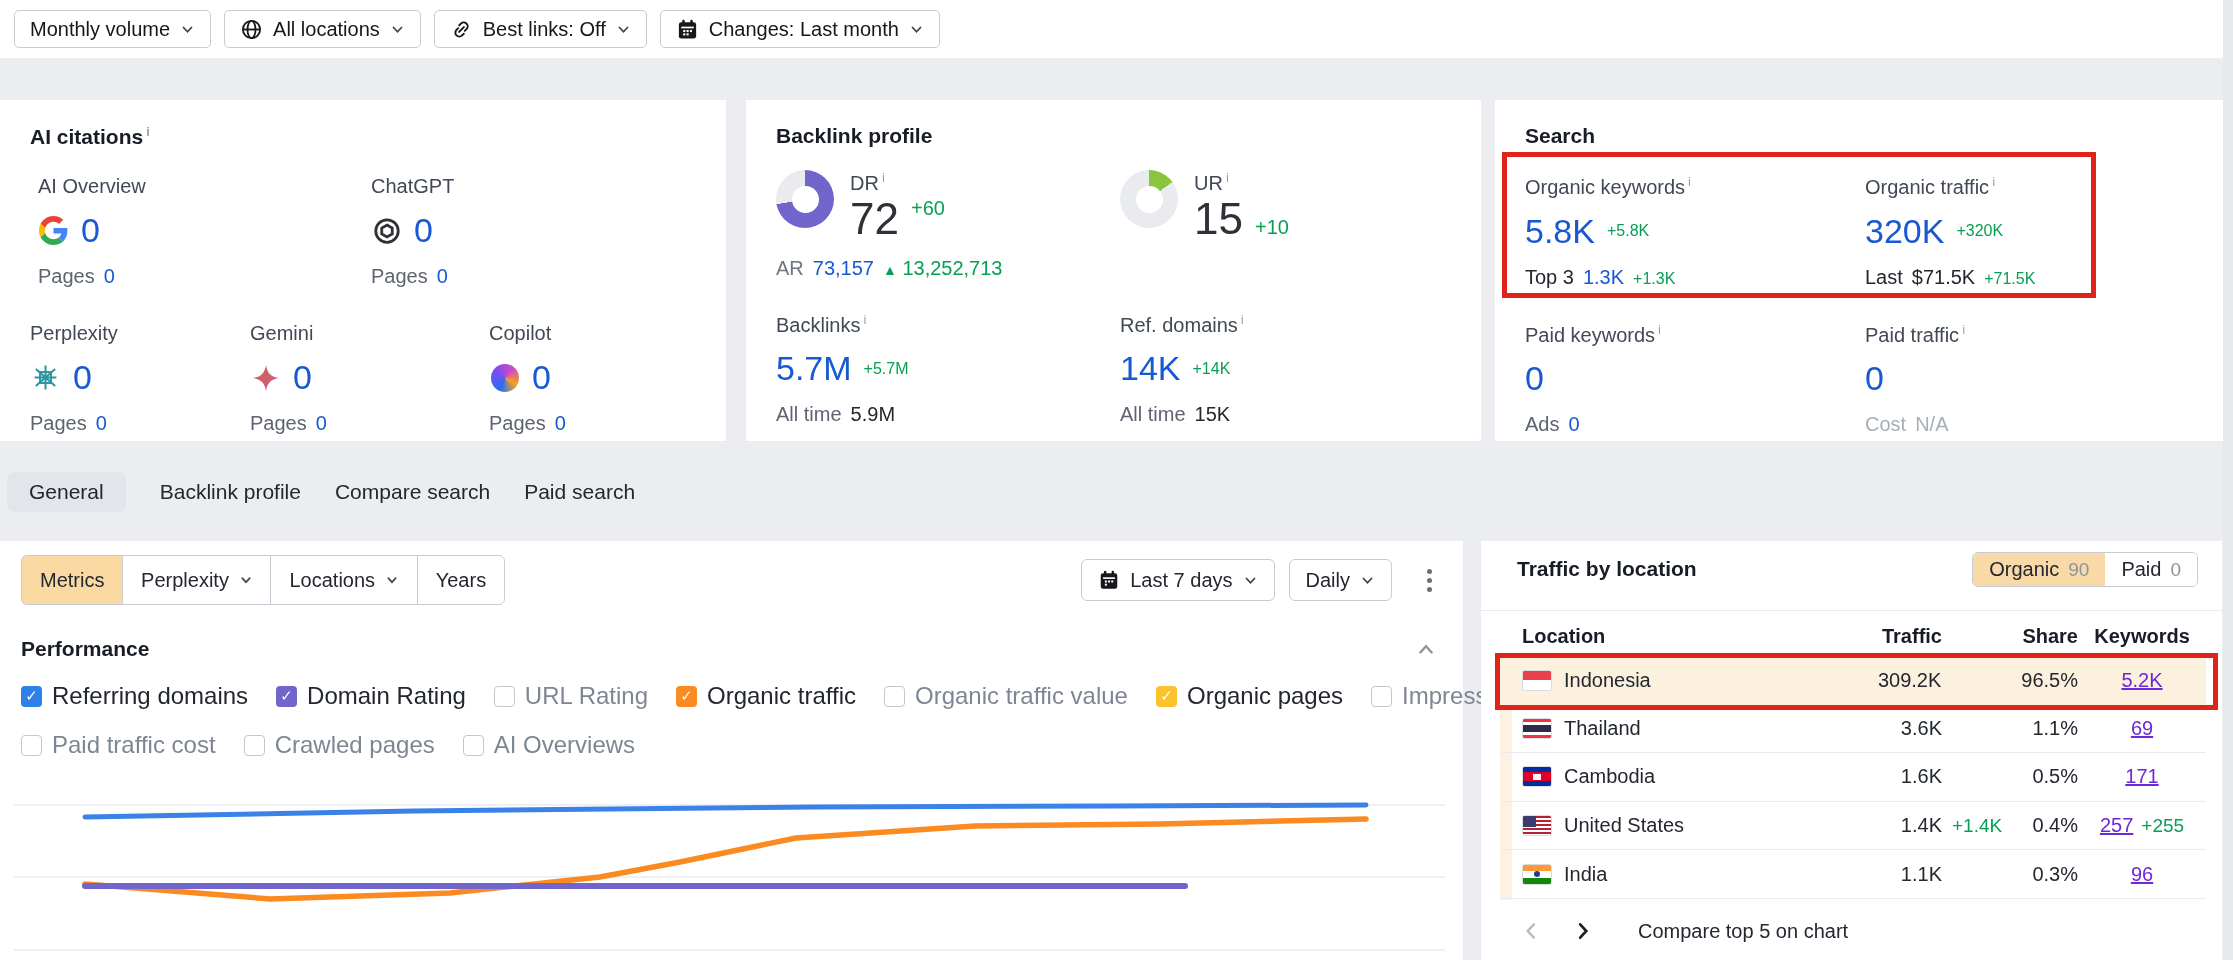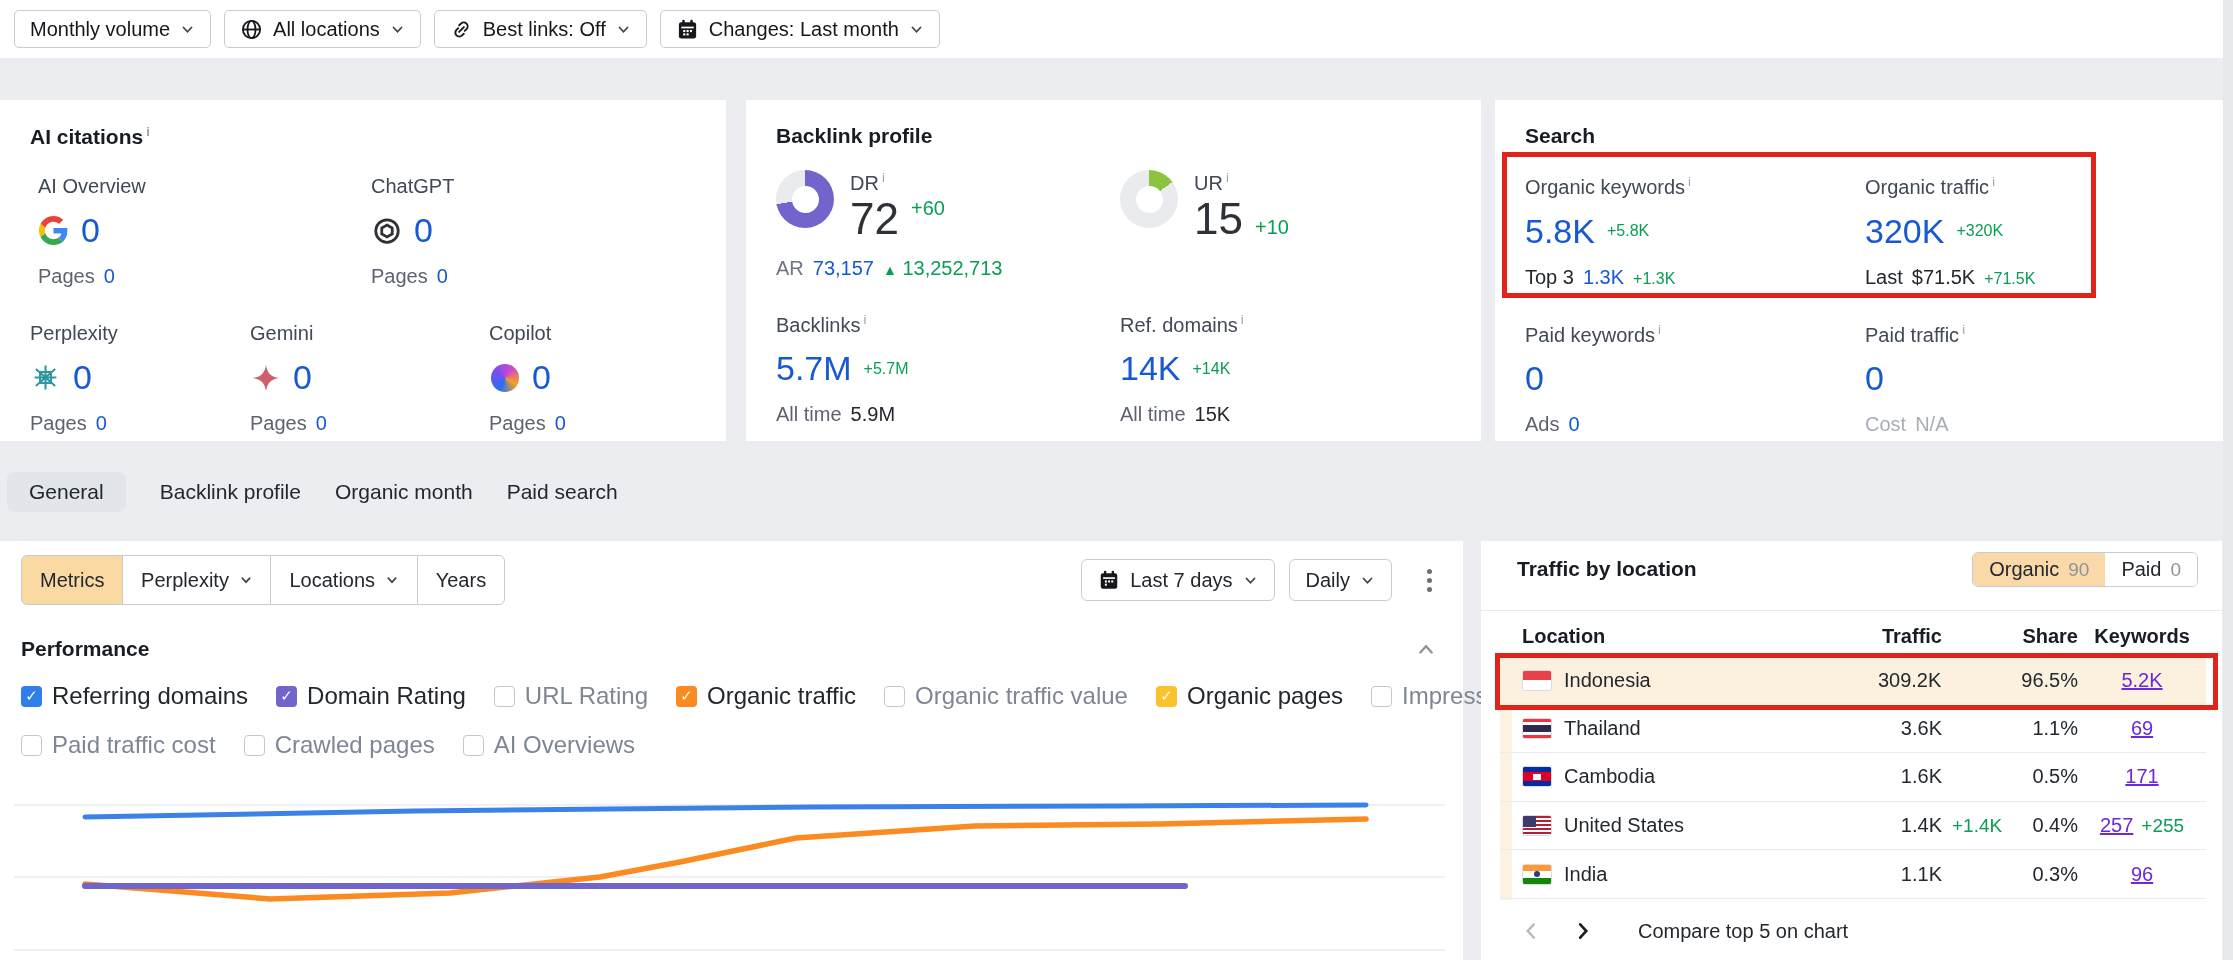--- a/index.html
+++ b/index.html
@@ -372,21 +372,21 @@
             <span class="mute">Cost</span>
             <span class="mute">N/A</span>
           </div>
       </div>
     </div>
   </div>
 
   <div class="tabs">
     <div class="tab active">General</div>
     <div class="tab">Backlink profile</div>
-    <div class="tab">Organic month</div>
+    <div class="tab">Compare search</div>
     <div class="tab">Paid search</div>
   </div>
 
   <div class="card cL">
     <div class="ctrl-row">
       <div class="seg">
         <div class="on">
             <span>Metrics</span>
           </div>
         <div>

